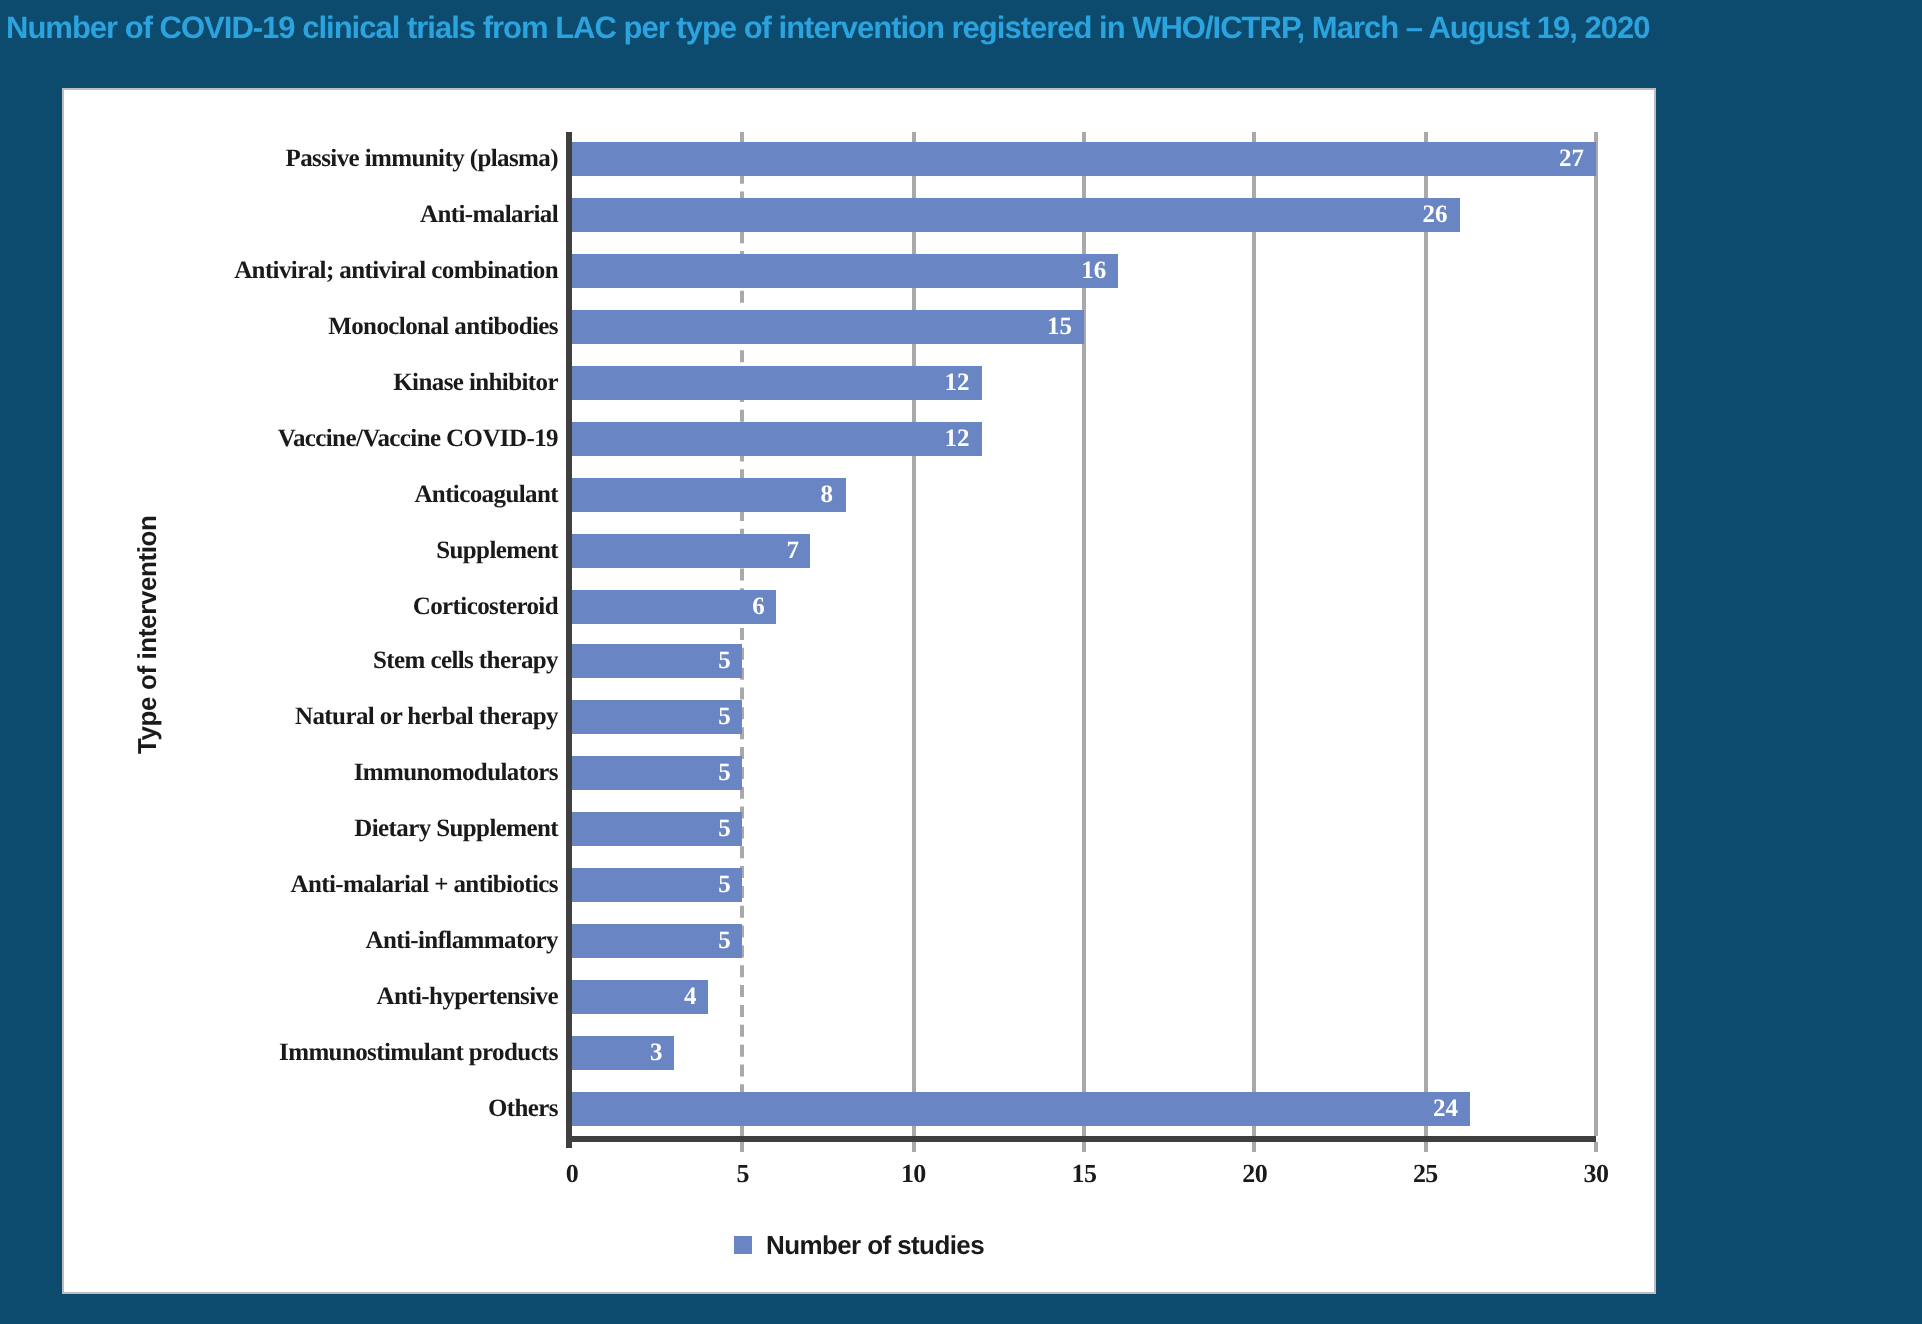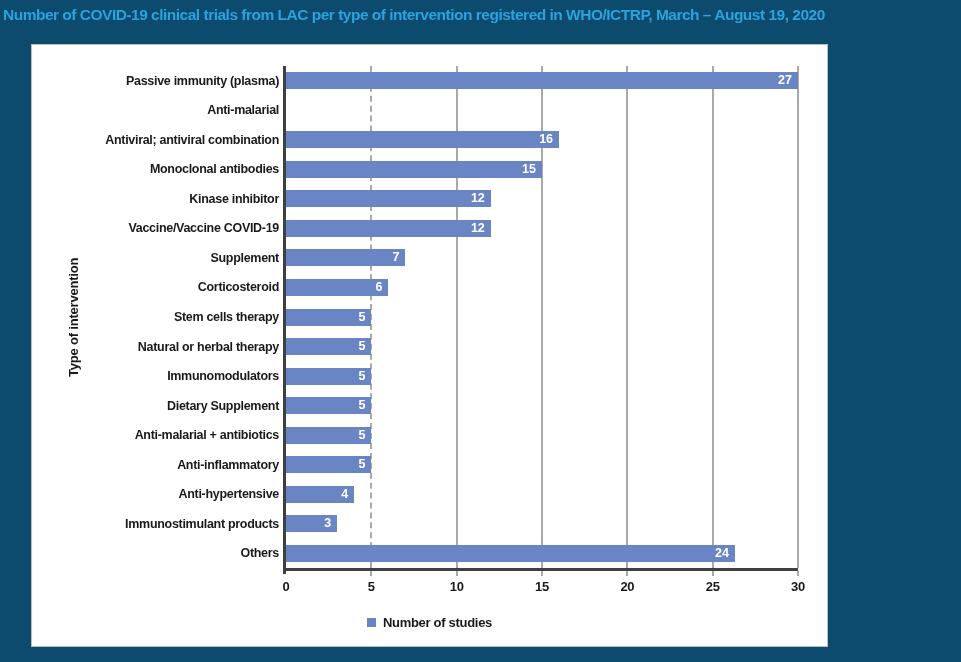--- a/index.html
+++ b/index.html
@@ -19,21 +19,21 @@
   }
 
   .y-title {
     position:absolute; left:34px; top:21px; height:502px;
     writing-mode:vertical-rl; transform:rotate(180deg);
     display:flex; align-items:center; justify-content:center;
     font-size:13px; font-weight:bold; letter-spacing:-0.2px; color:var(--text);
   }
 
   .plot {
-    position:absolute; left:254px; top:21px; width:512px; height:502px;
+    position:absolute; left:254px; top:21px; width:512px; height:502px;font-family:Liberation Serif, serif;
   }
 
   .grid {
     position:absolute; top:0; bottom:0; width:0;
     border-left:2px solid var(--grid);
   }
   .grid.dashed { border-left-style:dashed; }
 
   .zero-line {
     position:absolute; left:-3px; top:0; bottom:-6px; width:3px;
@@ -95,20 +95,23 @@
         </div>
       <div class="rows" id="rows">
           <div class="row">
             <span class="cat">Passive immunity (plasma)</span>
             <div class="bar" style="width: 553px;">
               <span class="val">27</span>
             </div>
           </div>
           <div class="row">
             <span class="cat">Anti-malarial</span>
+            <div class="bar" style="width: 443.733px;">
+              <span class="val">26</span>
+            </div>
           </div>
           <div class="row">
             <span class="cat">Antiviral; antiviral combination</span>
             <div class="bar" style="width: 273.067px;">
               <span class="val">16</span>
             </div>
           </div>
           <div class="row">
             <span class="cat">Monoclonal antibodies</span>
             <div class="bar" style="width: 256px;">
@@ -118,20 +121,26 @@
           <div class="row">
             <span class="cat">Kinase inhibitor</span>
             <div class="bar" style="width: 204.8px;">
               <span class="val">12</span>
             </div>
           </div>
           <div class="row">
             <span class="cat">Vaccine/Vaccine COVID-19</span>
             <div class="bar" style="width: 204.8px;">
               <span class="val">12</span>
+            </div>
+          </div>
+          <div class="row">
+            <span class="cat">Anticoagulant</span>
+            <div class="bar" style="width: 136.533px;">
+              <span class="val">8</span>
             </div>
           </div>
           <div class="row">
             <span class="cat">Supplement</span>
             <div class="bar" style="width: 119.467px;">
               <span class="val">7</span>
             </div>
           </div>
           <div class="row">
             <span class="cat">Corticosteroid</span>

